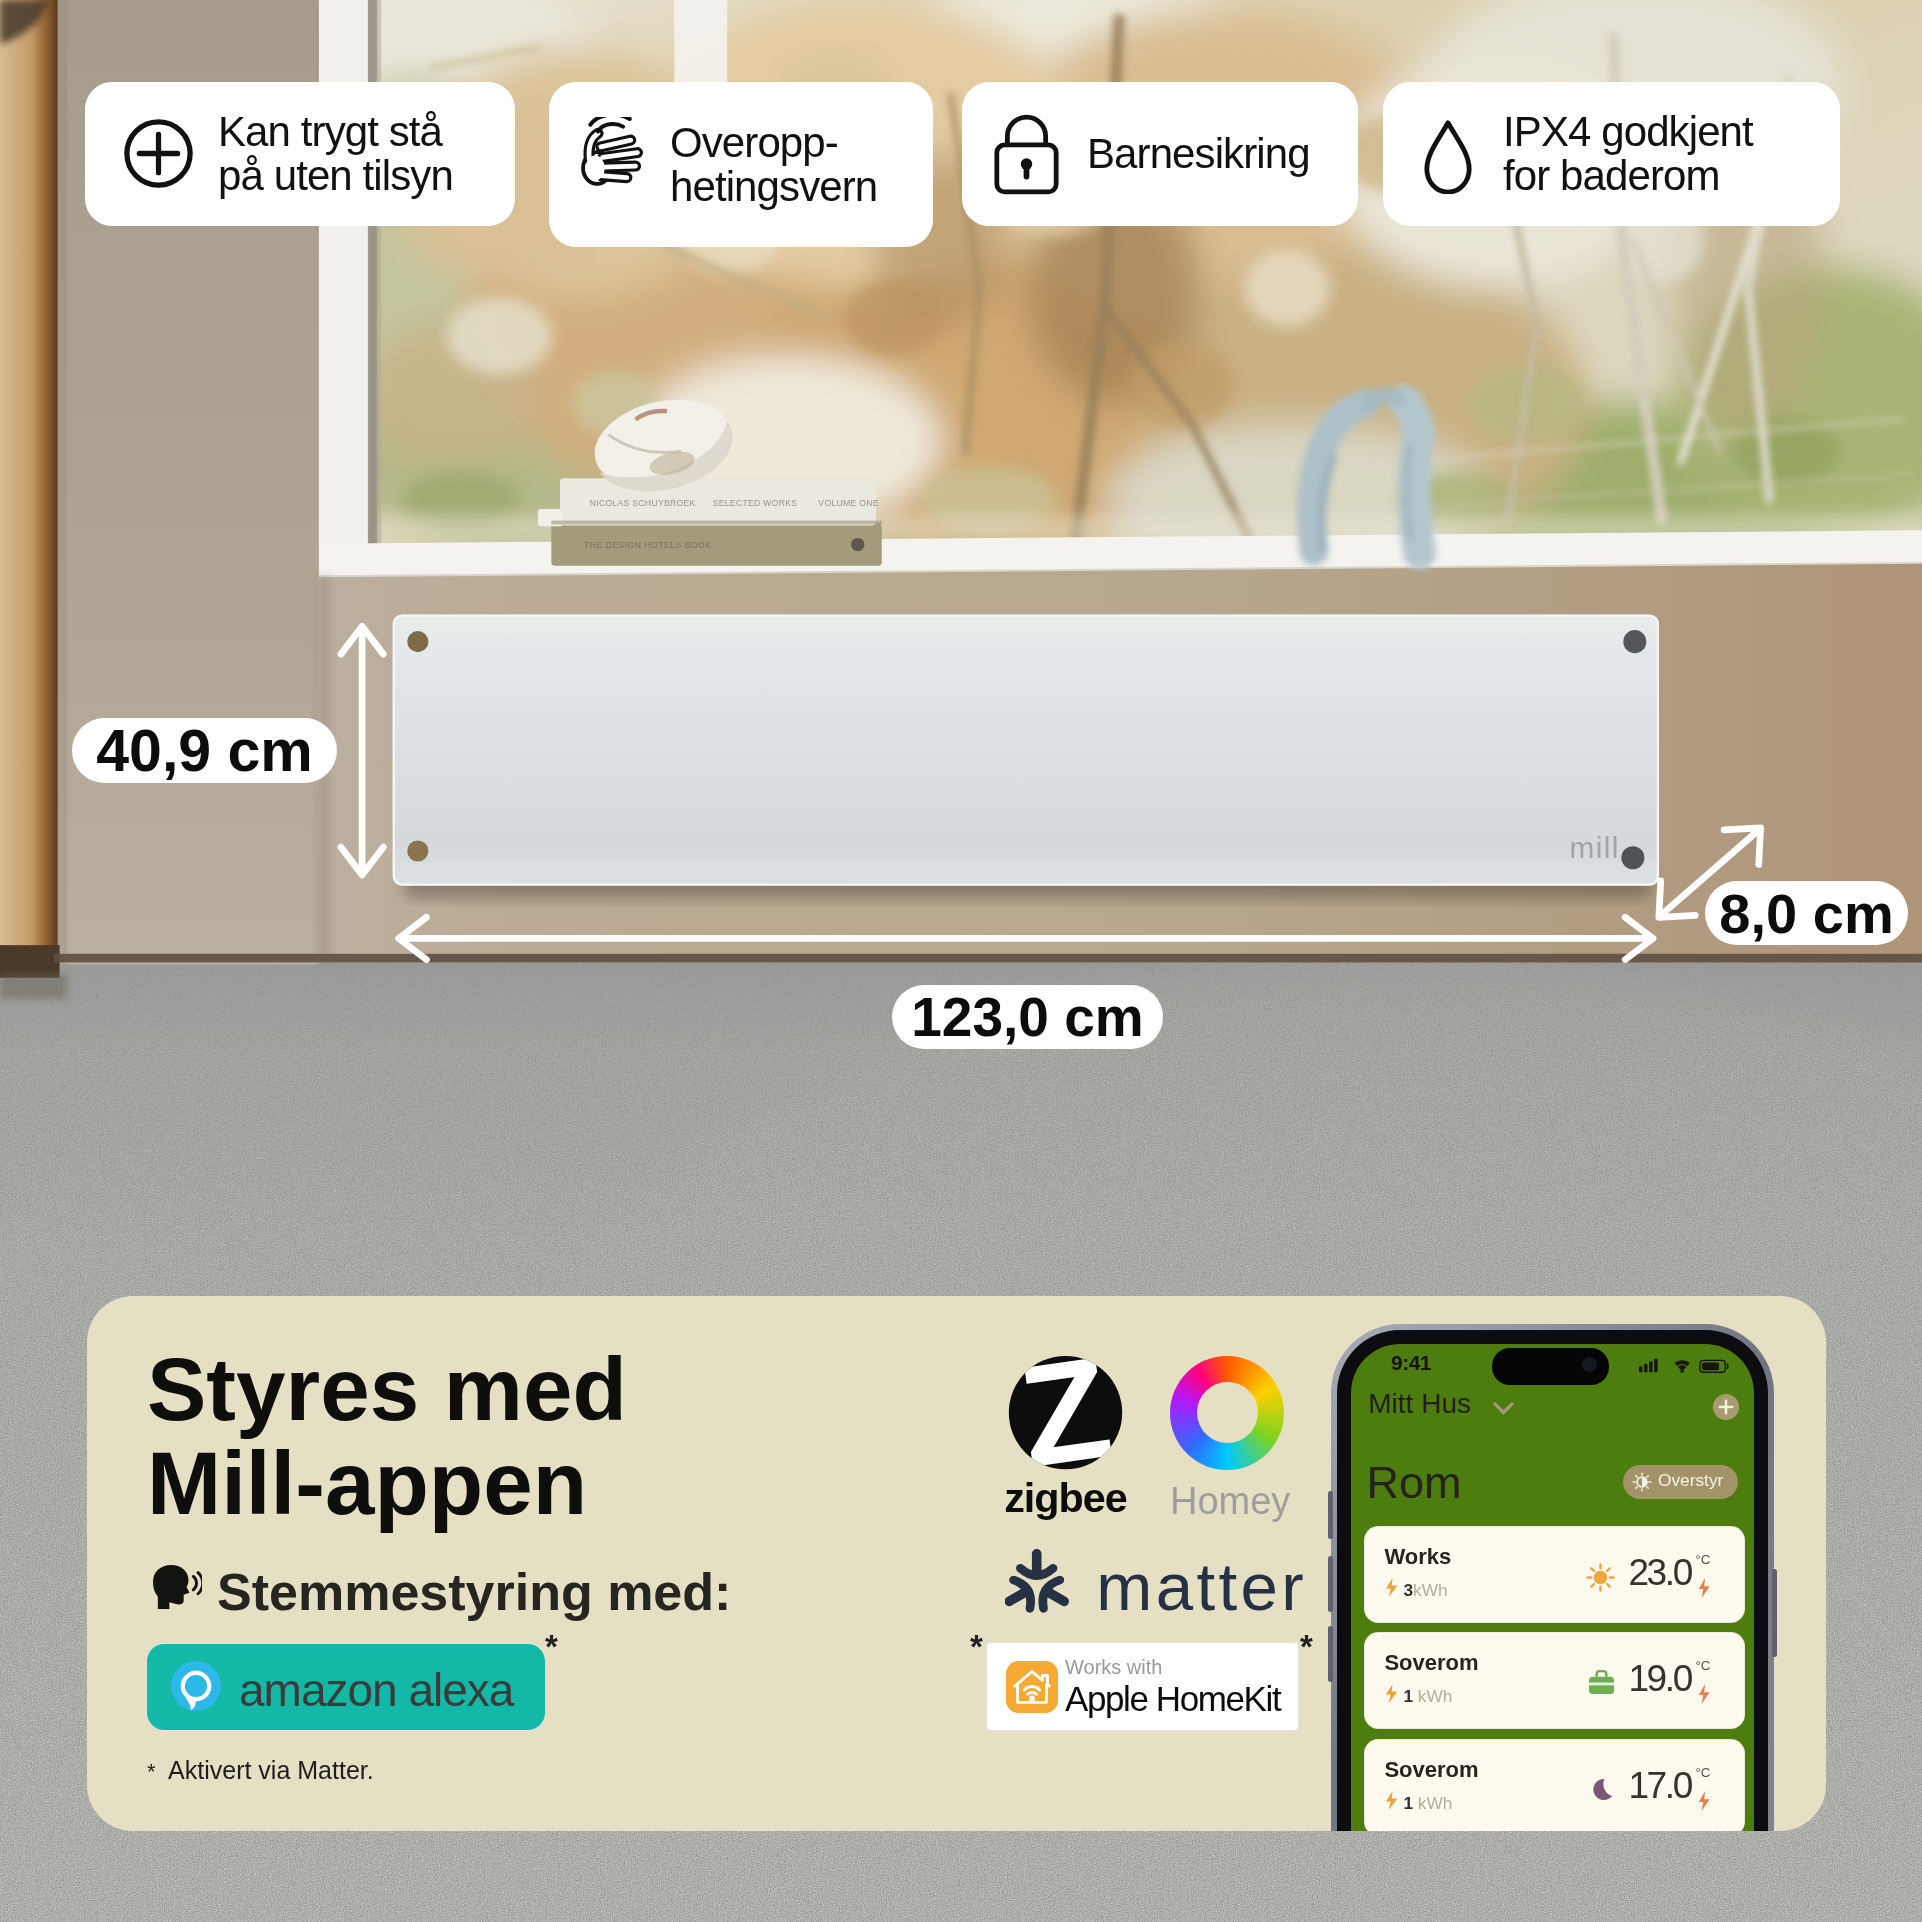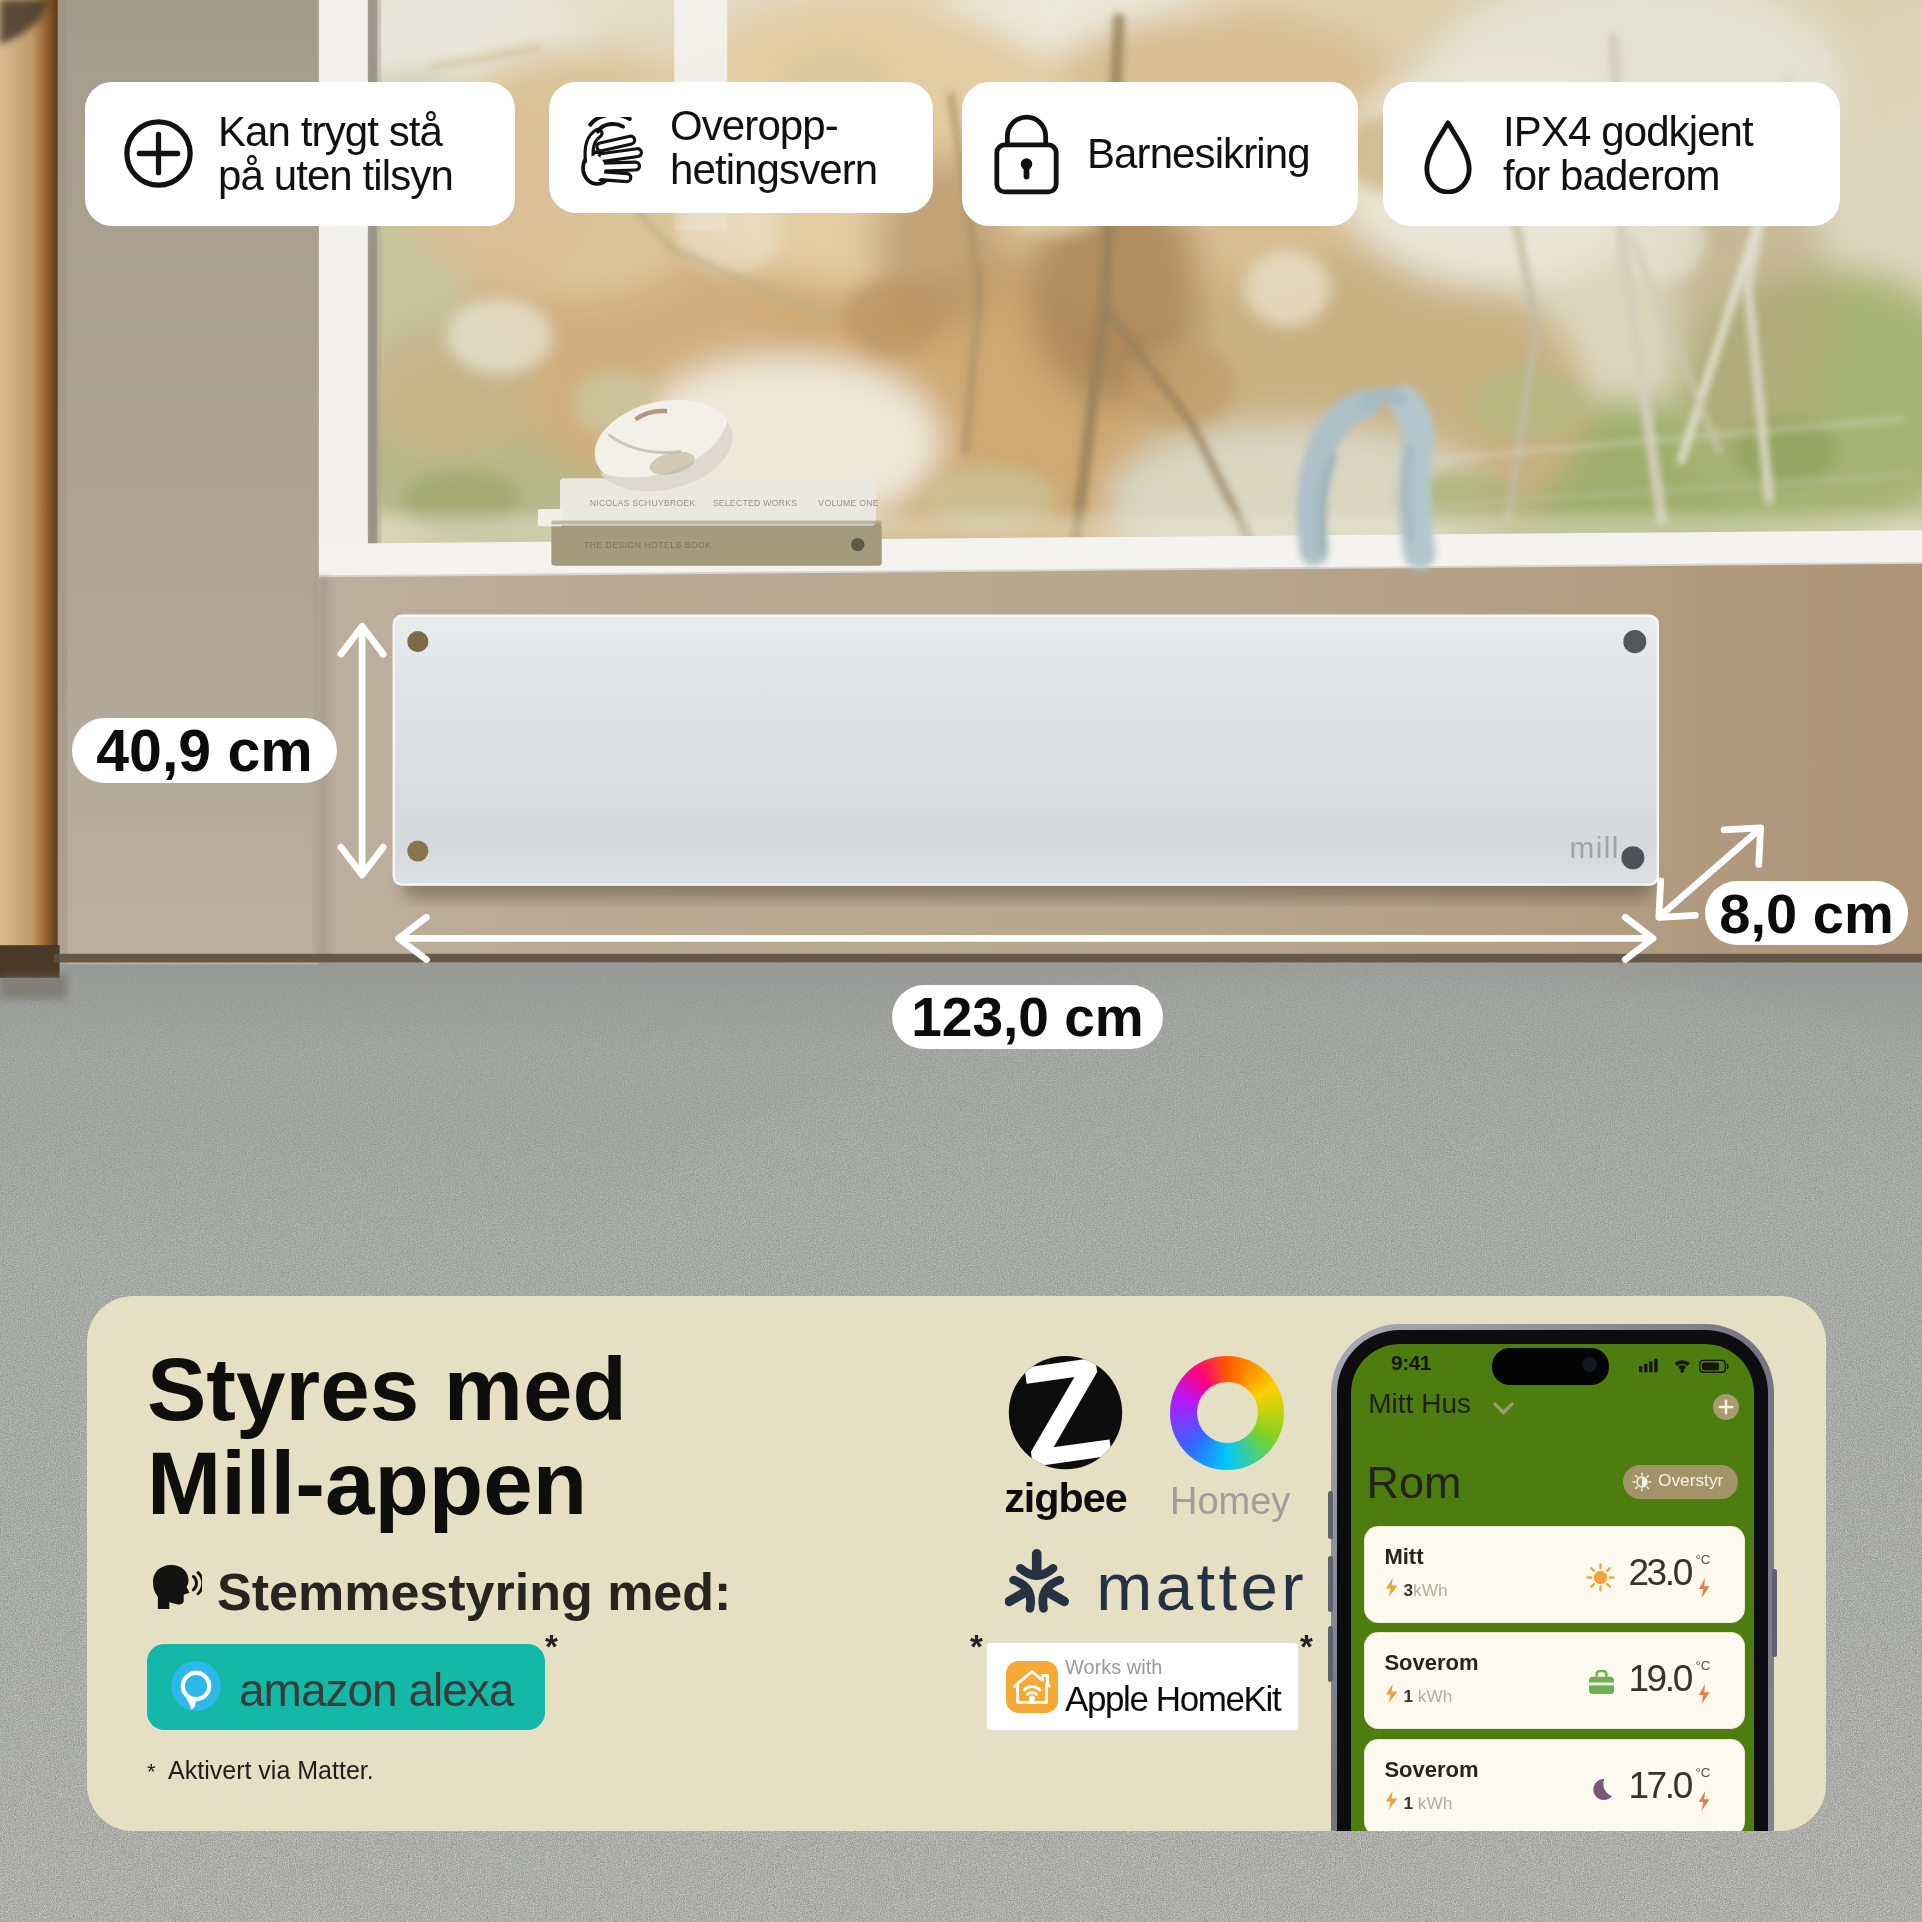--- a/index.html
+++ b/index.html
@@ -222,21 +222,21 @@
   </svg>
 
   <div class="badge" style="left:85px;top:82px;width:430px;height:144px;">
     <svg class="abs" style="left:39px;top:37px" width="69" height="69" viewBox="0 0 72 72">
         <circle cx="36" cy="36" r="33" stroke="#111" stroke-width="5.5" fill="none"></circle>
         <path d="M36,16 V56 M16,36 H56" stroke="#111" stroke-width="5.5" stroke-linecap="round"></path>
       </svg>
     <div class="txt" style="margin-left:133px;">Kan trygt stå<br>på uten tilsyn</div>
   </div>
 
-  <div class="badge" style="left:549px;top:82px;width:384px;height:131px;">
+  <div class="badge" style="left:549px;top:82px;width:384px;height:165px;">
     <svg class="abs" style="left:23px;top:35px" width="77" height="77" viewBox="0 0 80 80">
       <ellipse cx="26" cy="53" rx="14.5" ry="16.5" fill="#fff" stroke="#111" stroke-width="4"></ellipse>
       <g stroke-linecap="round" fill="none">
         <path d="M18,44 Q16,24 27,17" stroke="#111" stroke-width="11.5"></path>
         <path d="M18,44 Q16,24 27,17" stroke="#fff" stroke-width="5"></path>
         <path d="M30,31 L61,24" stroke="#111" stroke-width="11.5"></path>
         <path d="M32,42 L68,37" stroke="#111" stroke-width="11.5"></path>
         <path d="M32,52 L66,51" stroke="#111" stroke-width="11.5"></path>
         <path d="M30,61 L57,63" stroke="#111" stroke-width="11.5"></path>
         <path d="M30,31 L61,24" stroke="#fff" stroke-width="5"></path>
@@ -412,21 +412,21 @@
               <path d="M17.8,10.5 h2"></path>
               <path d="M3.9,3.9 l1.4,1.4"></path>
               <path d="M15.7,15.7 l1.4,1.4"></path>
               <path d="M3.9,17.1 l1.4,-1.4"></path>
               <path d="M15.7,5.3 l1.4,-1.4"></path>
             </g>
         </svg>
         <div class="abs" style="left:307px;top:126px;font-size:17.3px;color:#f7f3e7;">Overstyr</div>
 
         <div class="abs" style="left:14.4px;top:183px;width:379px;height:95px;border-radius:13.4px;background:#fcf9ee;box-shadow:0 0 0 1px #eee9d8;">
-          <div class="abs" style="left:19px;top:17.3px;font-size:22px;font-weight:bold;color:#262520;">Mitt</div>
+          <div class="abs" style="left:19px;top:17.3px;font-size:22px;font-weight:bold;color:#262520;">Works</div>
           <svg class="abs" style="left:17.3px;top:50px" width="17.3" height="21" viewBox="0 0 18 22">
               <path d="M10,1 L3,12 h5 l-2,9 l9,-12 h-6 Z" fill="#efa23b"></path>
             </svg>
           <div class="abs" style="left:38px;top:53px;font-size:17.3px;font-weight:bold;color:#33322c;">3<span style="font-weight:normal;color:#b5ad9a;">kWh</span></div>
           <svg class="abs" style="left:221px;top:36px" width="29" height="29" viewBox="0 0 30 30">
             <circle cx="15" cy="15" r="7" fill="#f0a63c"></circle>
             <g stroke="#f0a63c" stroke-width="2.4" stroke-linecap="round">
                 <path d="M15,1.5 v4"></path>
                 <path d="M15,24.5 v4"></path>
                 <path d="M1.5,15 h4"></path>

